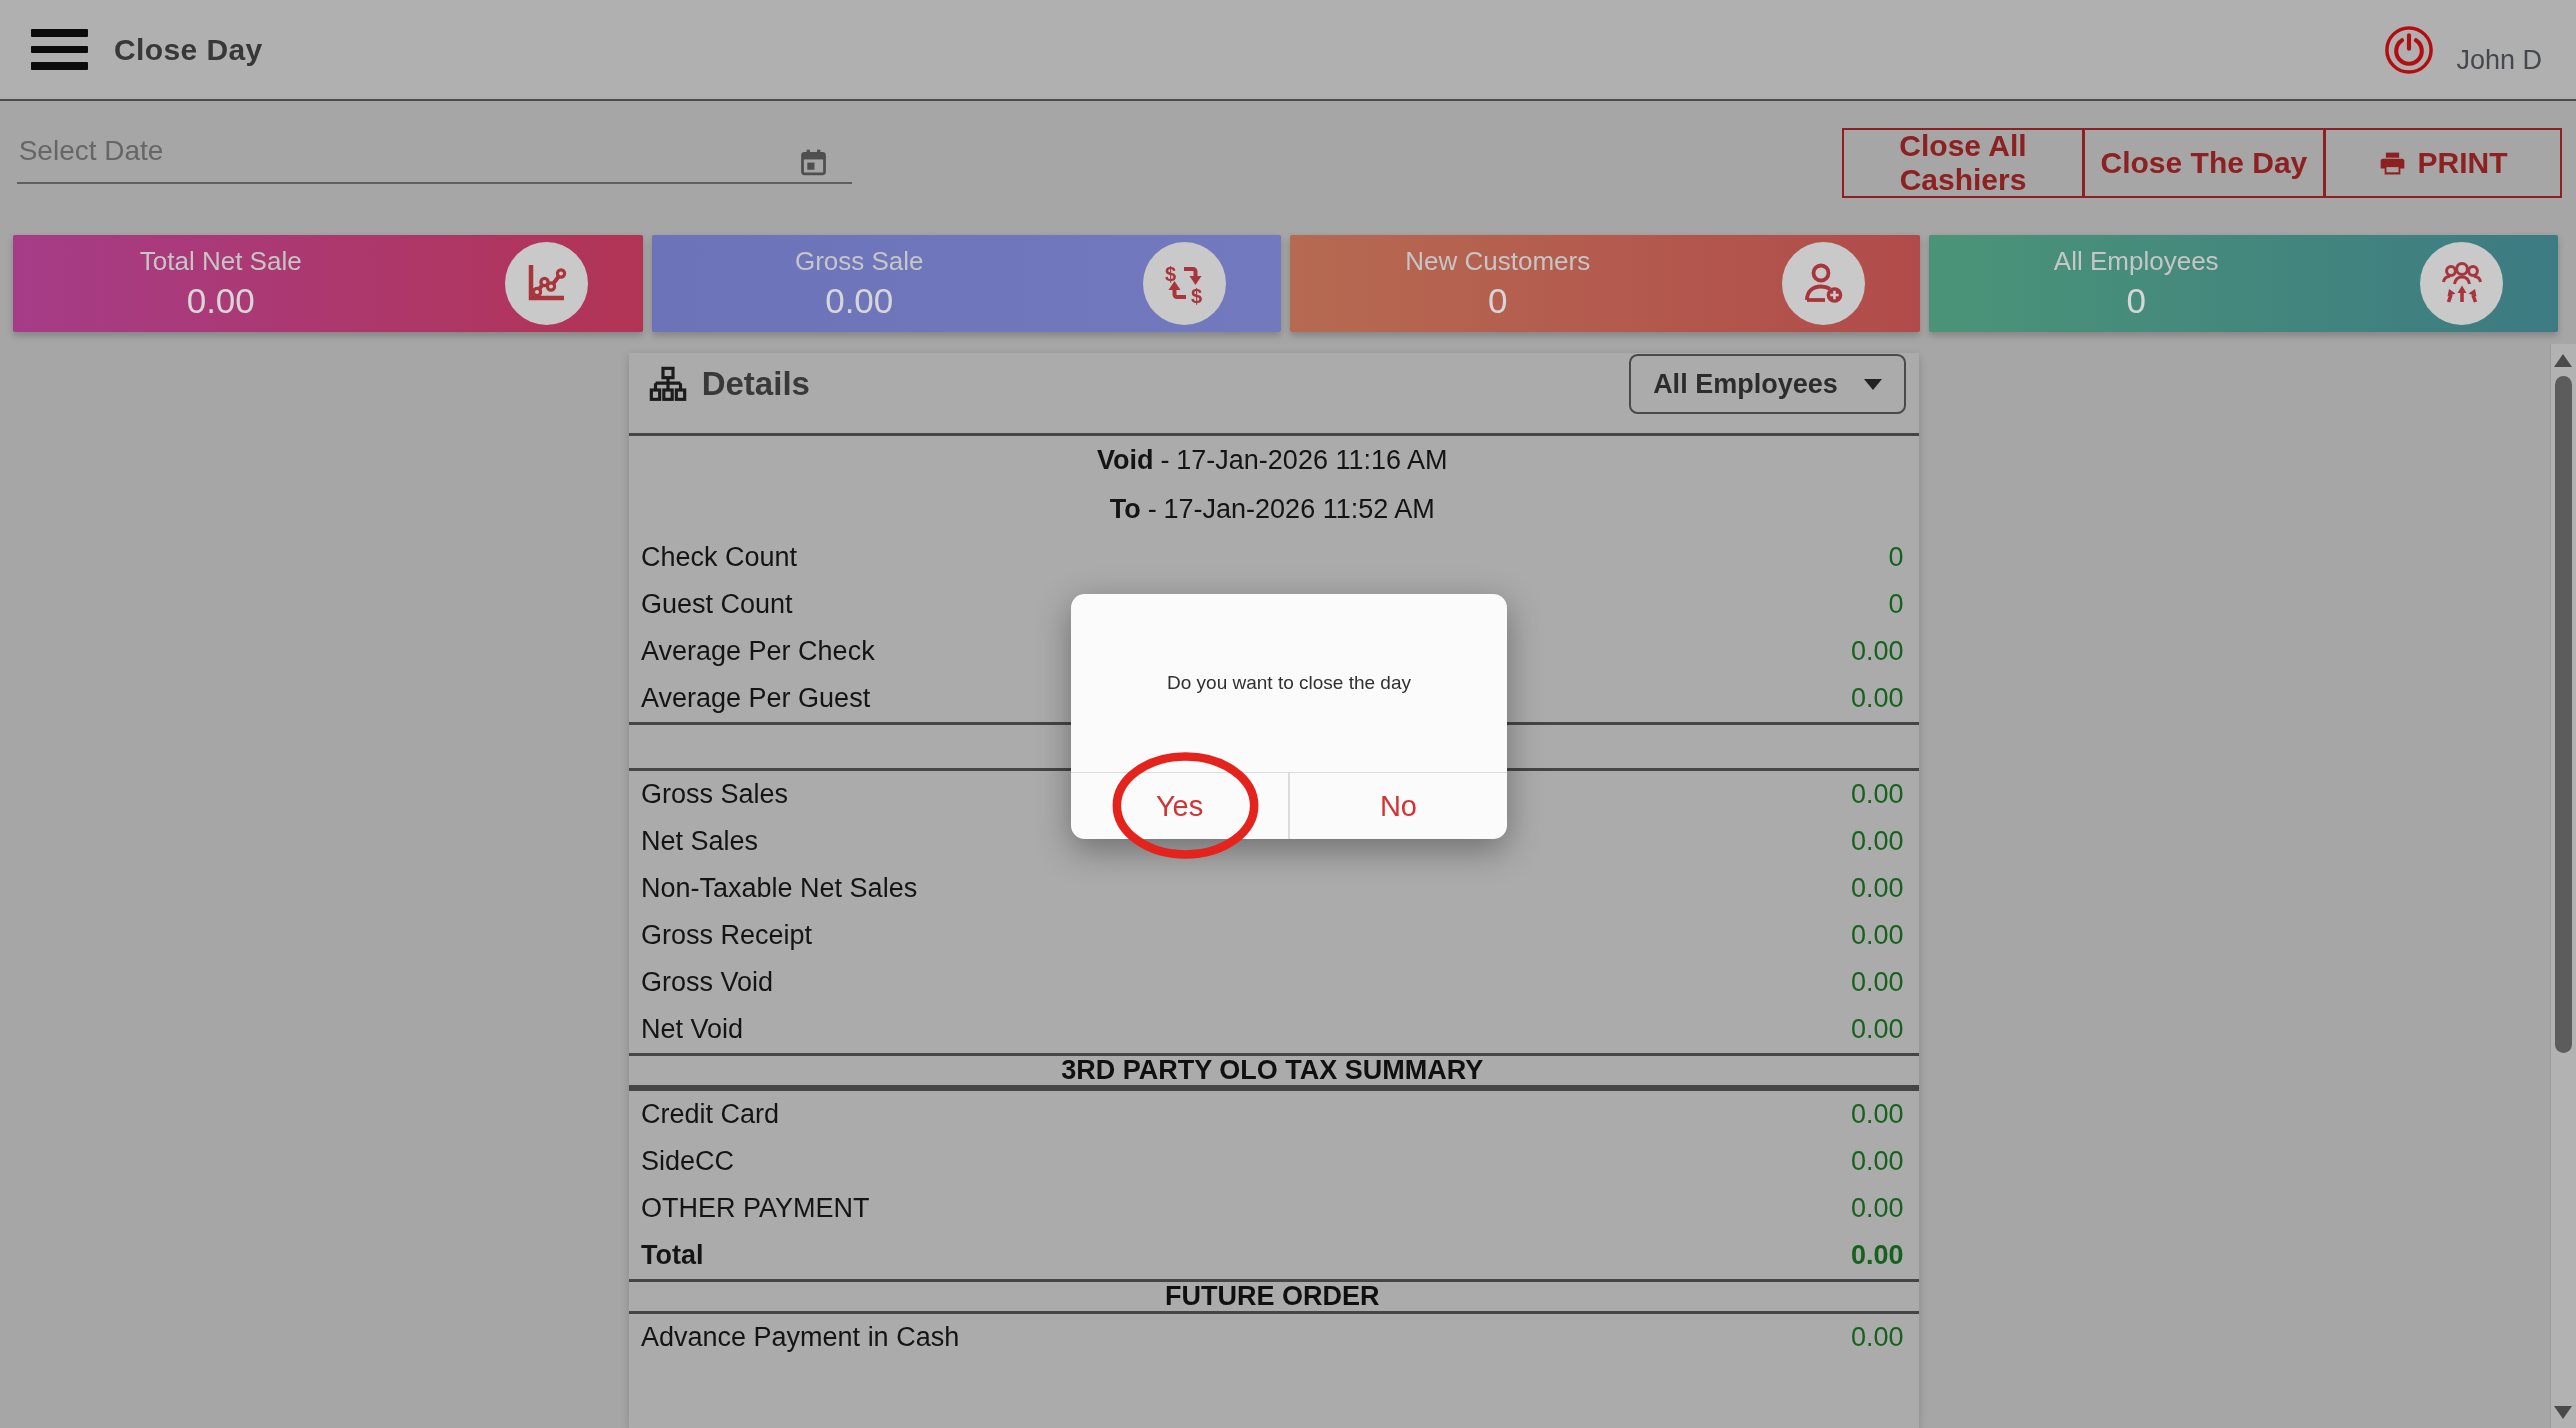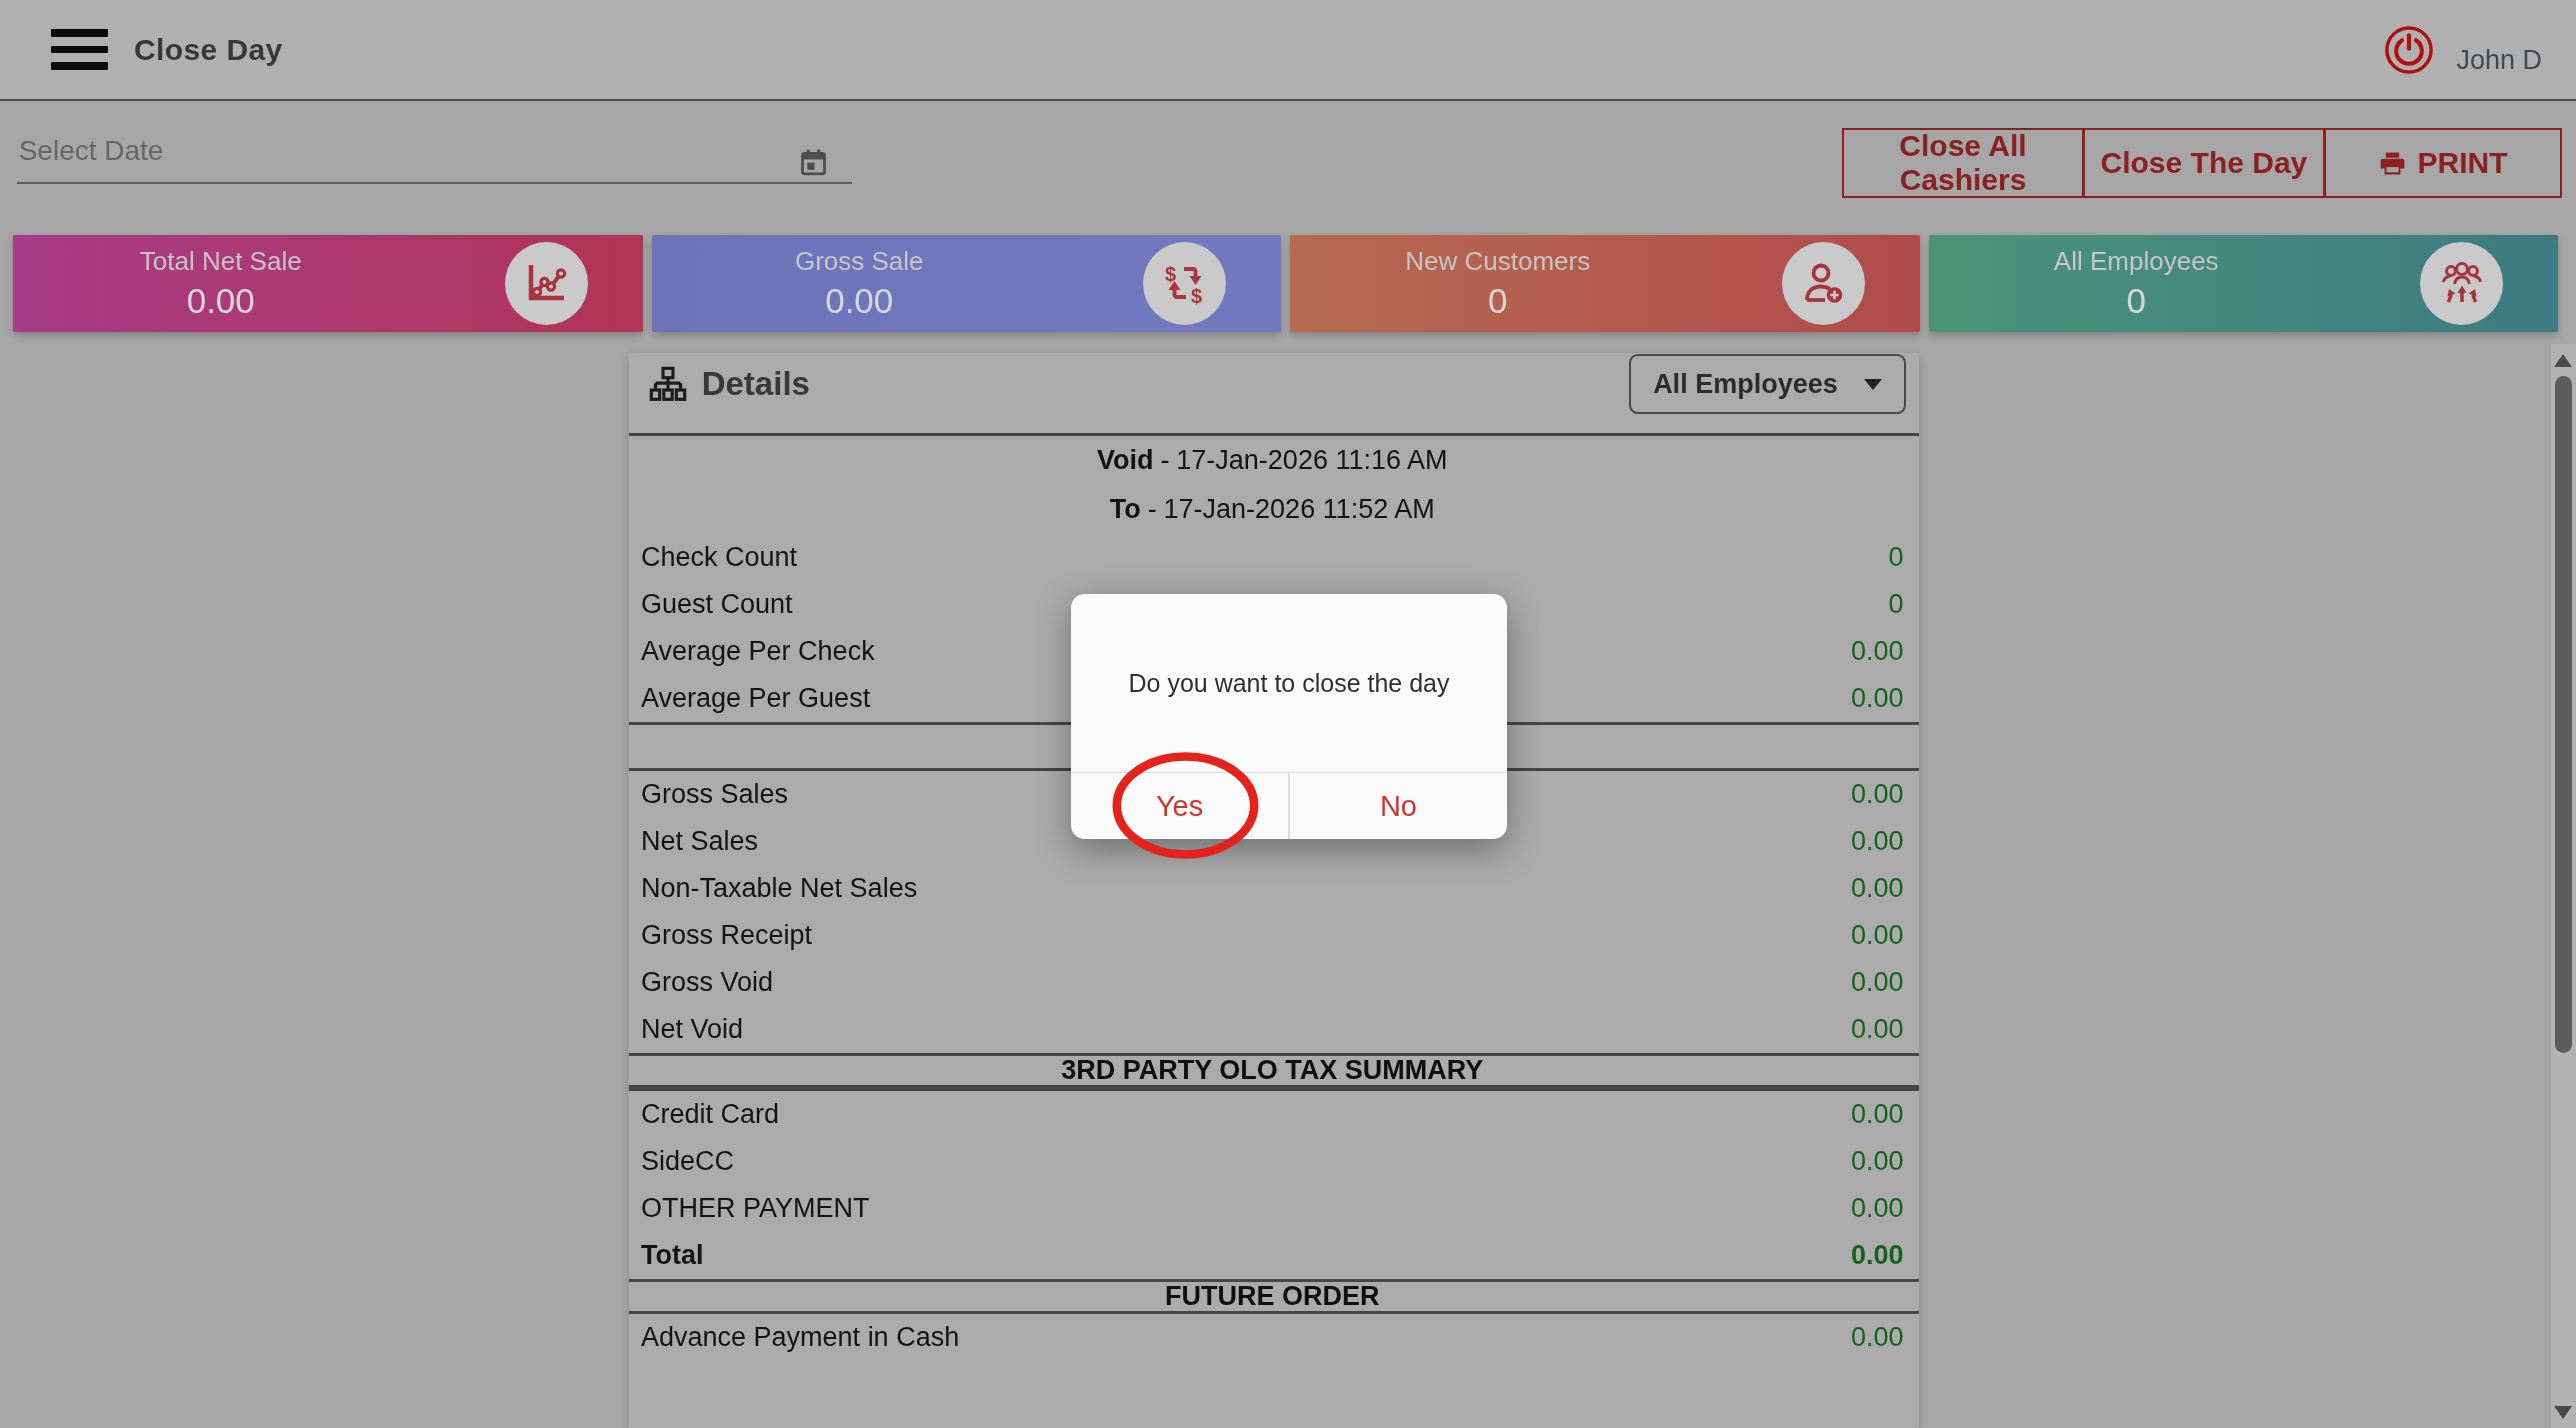--- a/index.html
+++ b/index.html
@@ -7,21 +7,21 @@
   body {
     position:relative; overflow:hidden;
     background:#a6a6a6;
     font-family:"Liberation Sans", sans-serif;
   }
 
   
   .topbar {
     position:absolute; top:0; left:0; width:2576px; height:101px;
     background:#b0b0b0; border-bottom:2.6px solid #4a4a4a;
-    display:flex; align-items:center;padding-left:20px;
+    display:flex; align-items:center;
   }
   .hamburger { margin-left:31px; width:57px; height:41px; background:none; border:none;
     display:flex; flex-direction:column; justify-content:space-between; cursor:pointer; }
   .hamburger span { display:block; width:57px; height:7.7px; background:#0b0b0b; border-radius:0.9px; }
   .topbar-title { margin-left:26px; font-size:30px; font-weight:bold; color:#383838; letter-spacing:0.4px; }
   .user-area { margin-left:auto; margin-right:34px; display:flex; align-items:flex-end; gap:21px; }
   .power-btn { background:none; border:none; width:52px; height:52px; cursor:pointer; }
   .user-name { font-size:27px; color:#45484c; }
 
   
@@ -97,21 +97,21 @@
     background:#5c5c5c; border-radius:8.6px; cursor:grab; }
 
   
   .backdrop { position:absolute; inset:0; z-index:40; background:transparent; }
   .modal {
     position:absolute; left:1071px; top:594px; width:436px; height:245px; z-index:50;
     background:#fbfbfb; border-radius:13.7px; box-shadow:0 10.3px 34px rgba(0,0,0,.35);
     display:flex; flex-direction:column; overflow:hidden;
   }
   .modal-msg { flex:1; display:flex; align-items:center; justify-content:center;
-    font-size:25px; color:#303030; }
+    font-size:19px; color:#303030; }
   .modal-buttons { height:67px; border-top:1.7px solid #dcdcdc; display:flex; }
   .modal-buttons button {
     flex:1; background:none; border:none; cursor:pointer;
     font-size:29px; color:#d43333; font-family:"Liberation Sans", sans-serif;
   }
   .modal-buttons .vsep { width:1.7px; background:#dcdcdc; }
 
   
   .annotation { position:absolute; left:1108px; top:748px; z-index:60; pointer-events:none; }
 </style>

